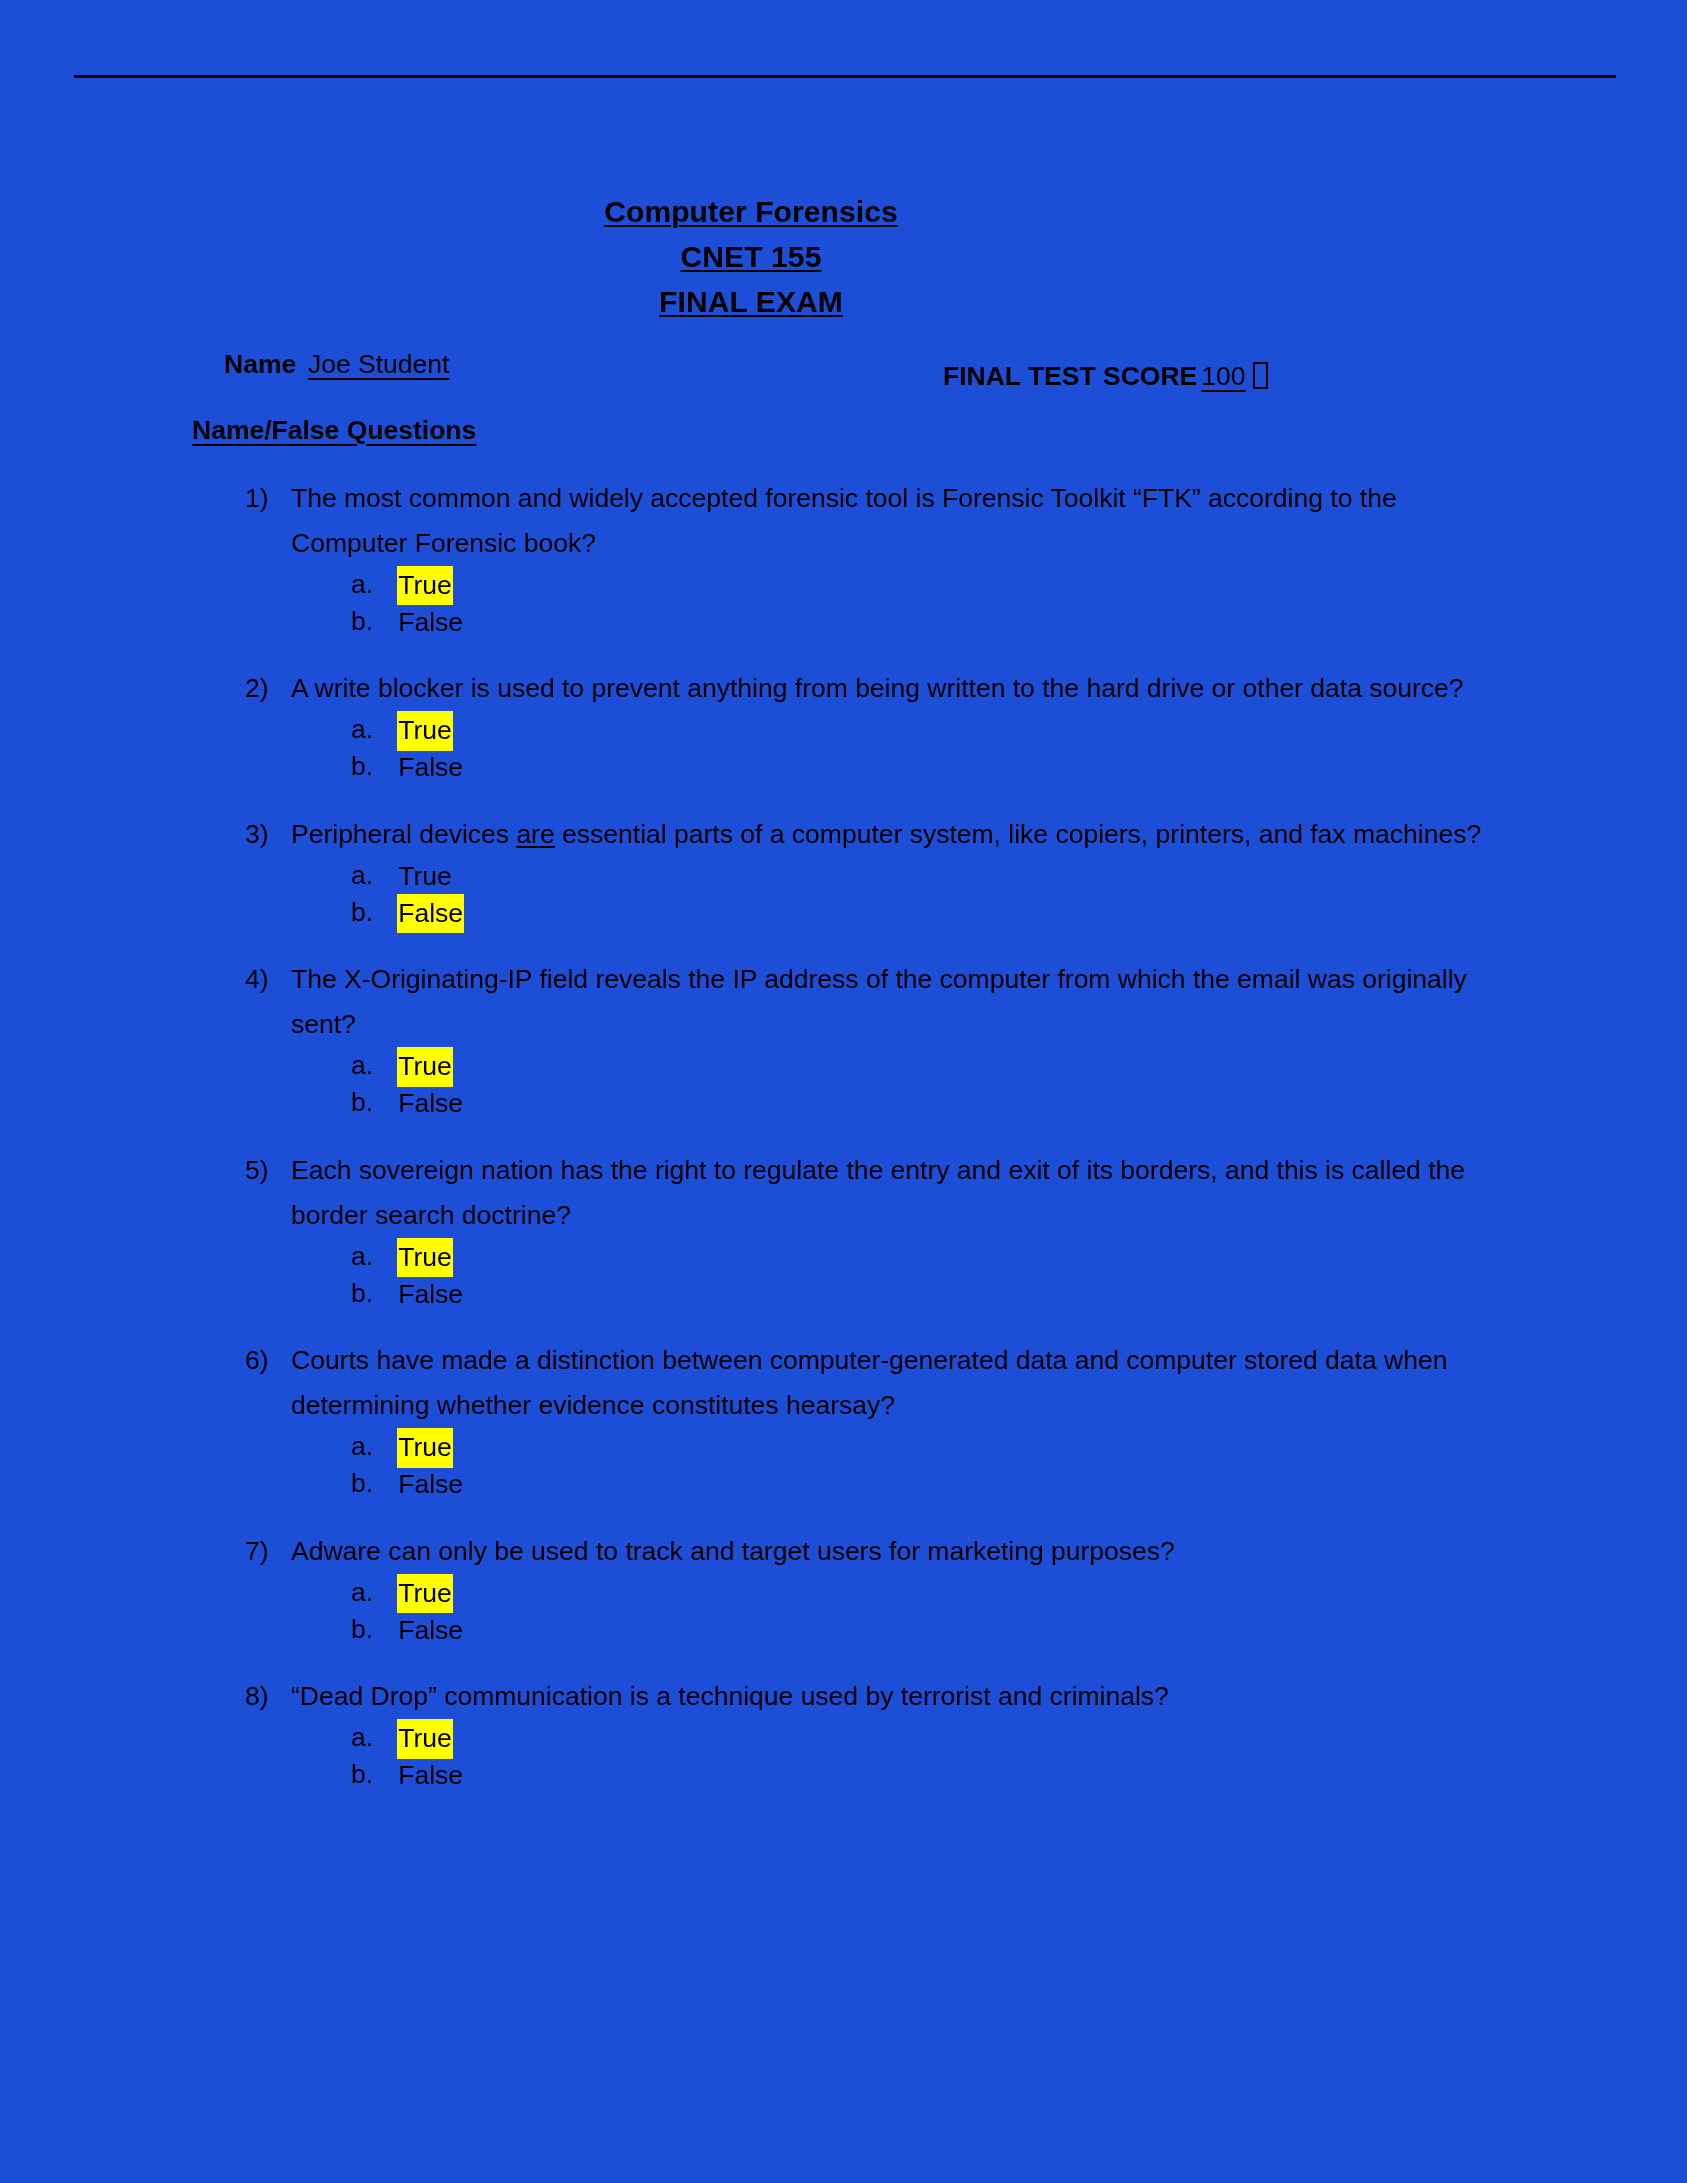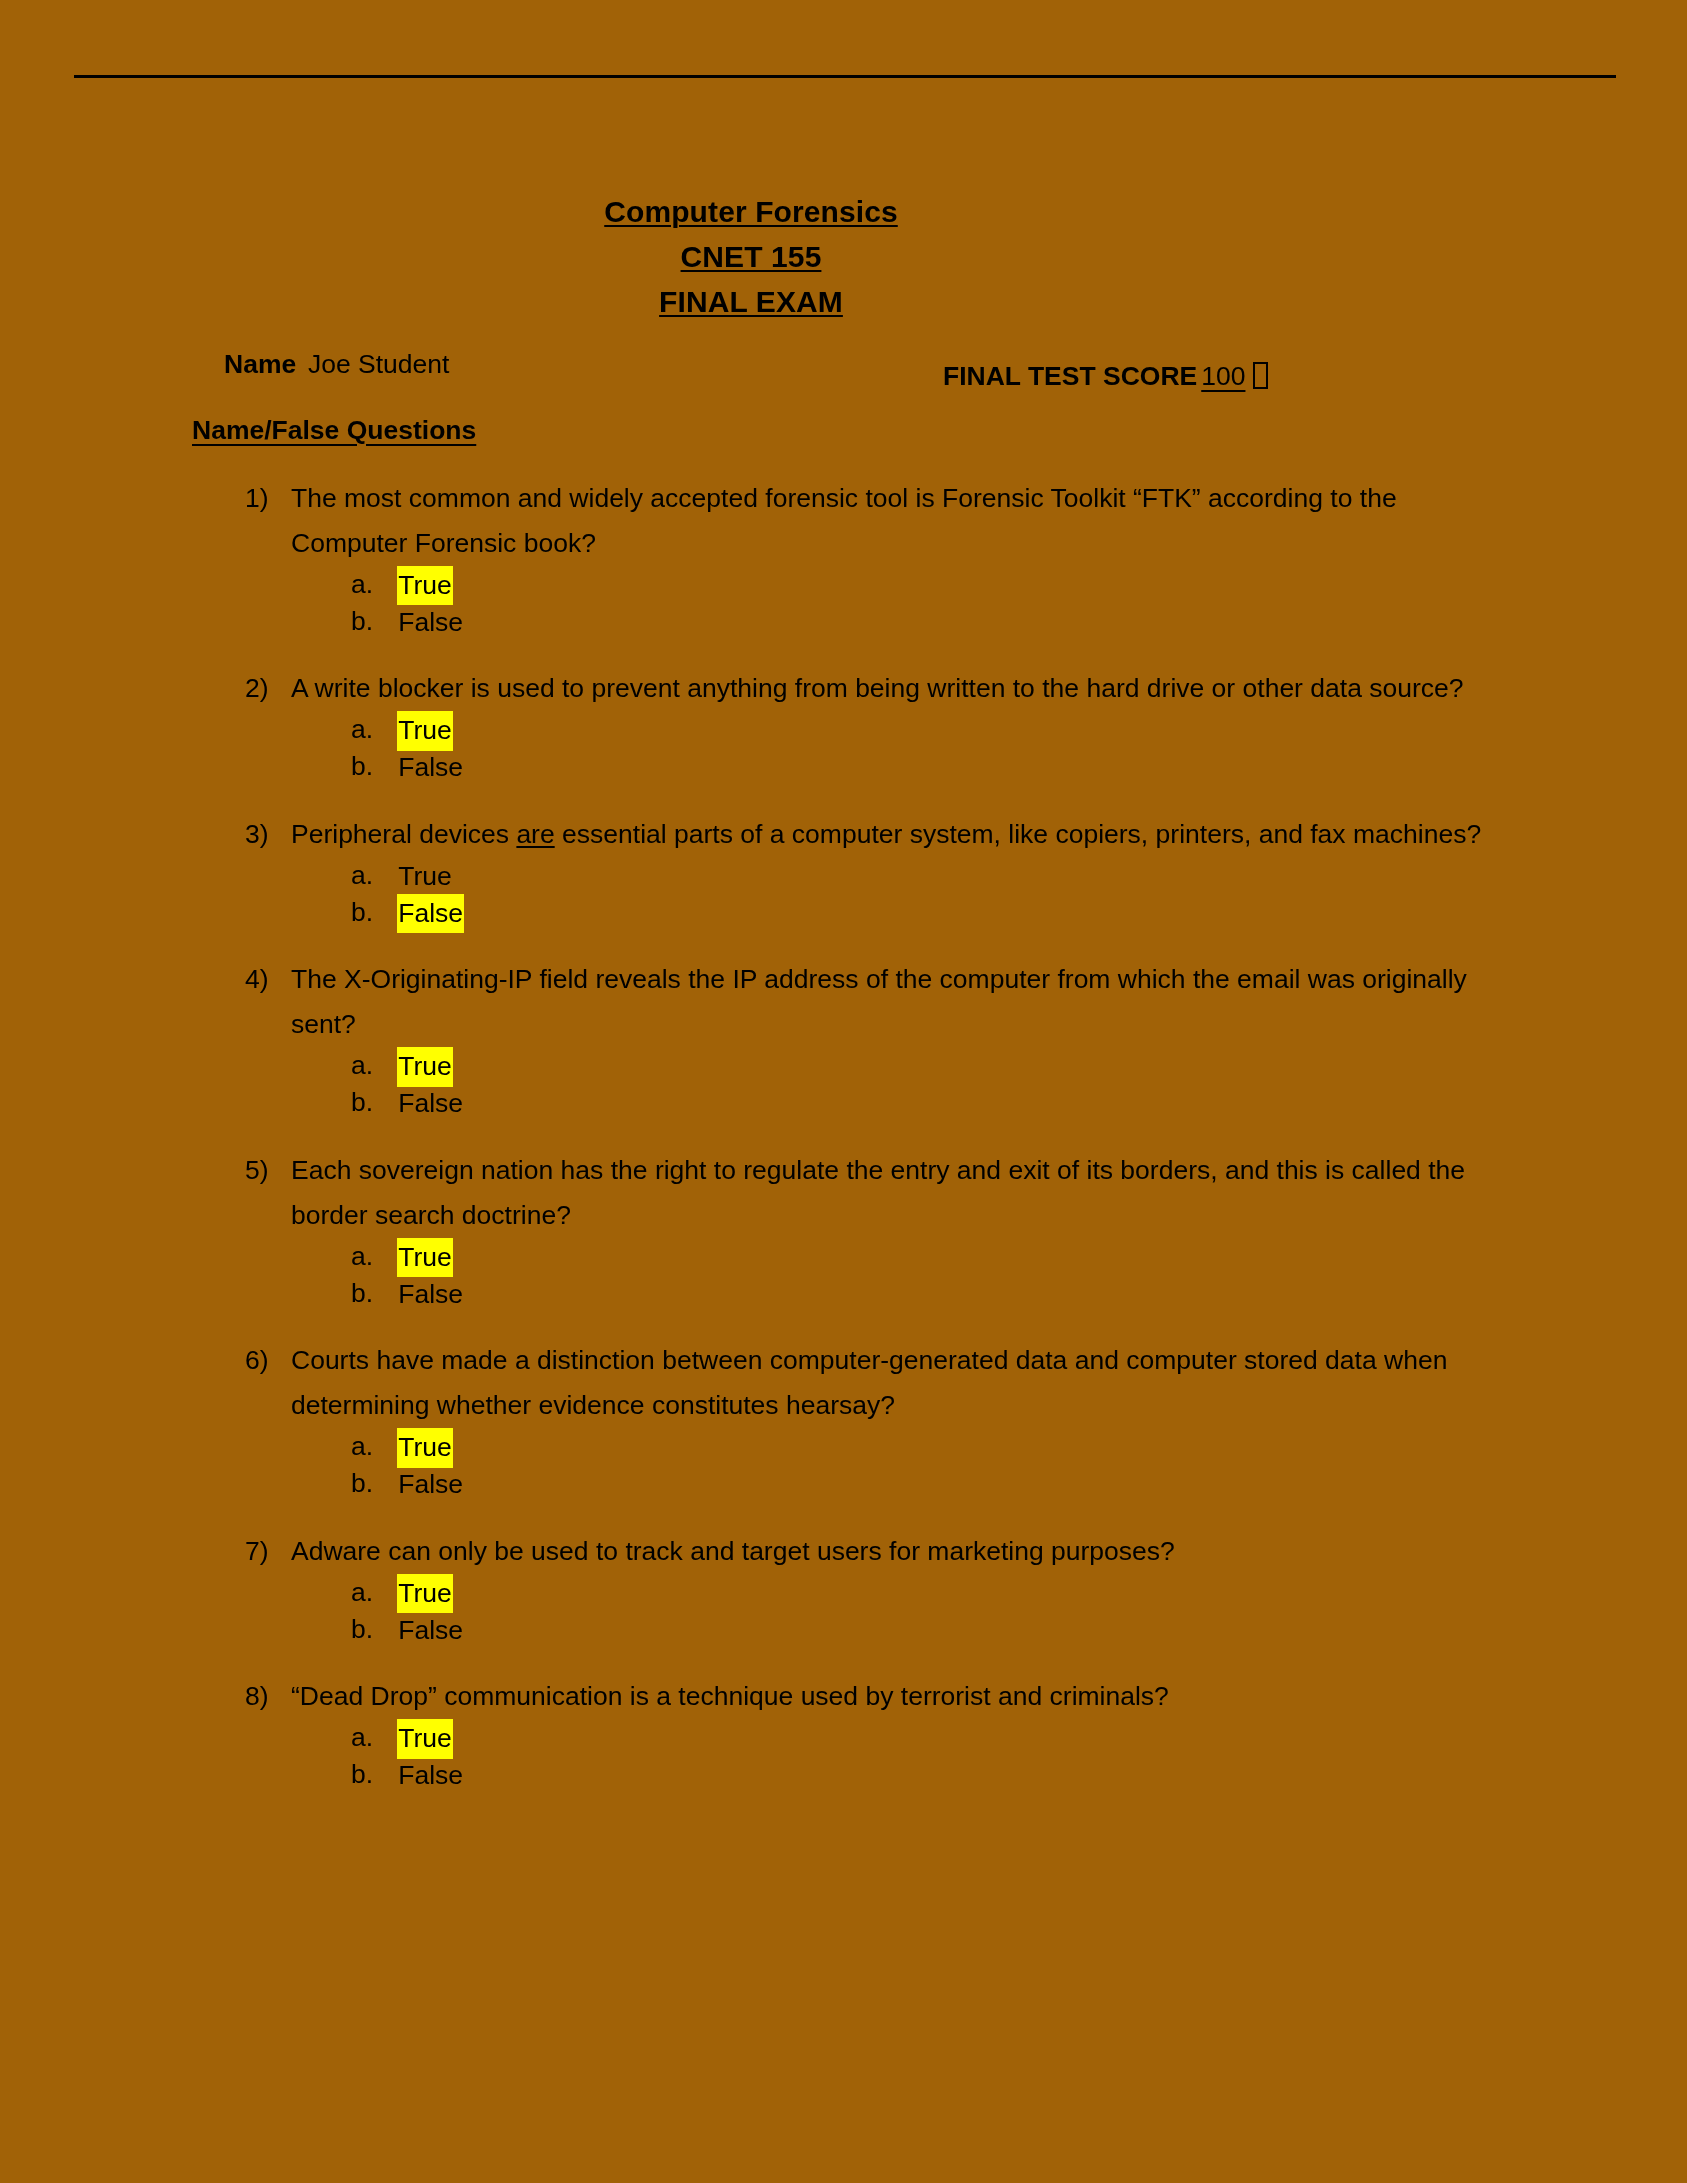--- a/index.html
+++ b/index.html
@@ -14,21 +14,21 @@
     font-family: "Liberation Sans", sans-serif;
     color: #000000;
     -webkit-font-smoothing: antialiased;
   }
 
   .page {
     position: absolute;
     inset: 0;
     width: 1687px;
     height: 2183px;
-    background: #a16207;
+    background: #1d4ed8;
     overflow: hidden;
   }
 
   
   .top-rule {
     position: absolute;
     left: 74px;
     top: 75px;
     width: 1542px;
     height: 2.6px;
@@ -73,20 +73,21 @@
     font-size: 26.5px;
     line-height: 34px;
     white-space: nowrap;
   }
   .fld-label {
     font-weight: bold;
     margin-left: 32px;
   }
   .fld-fill {
     display: inline-block;
+    text-decoration: underline;
     text-underline-offset: 4.6px;
     text-decoration-thickness: 2px;
     font-weight: normal;
     text-align: center;
   }
   .fld-fill.name-fill { width: 165px; }
   .fld-fill.date-fill { width: 225px; text-align: left; padding-left: 20px; }
 
   .score-group {
     position: absolute;

